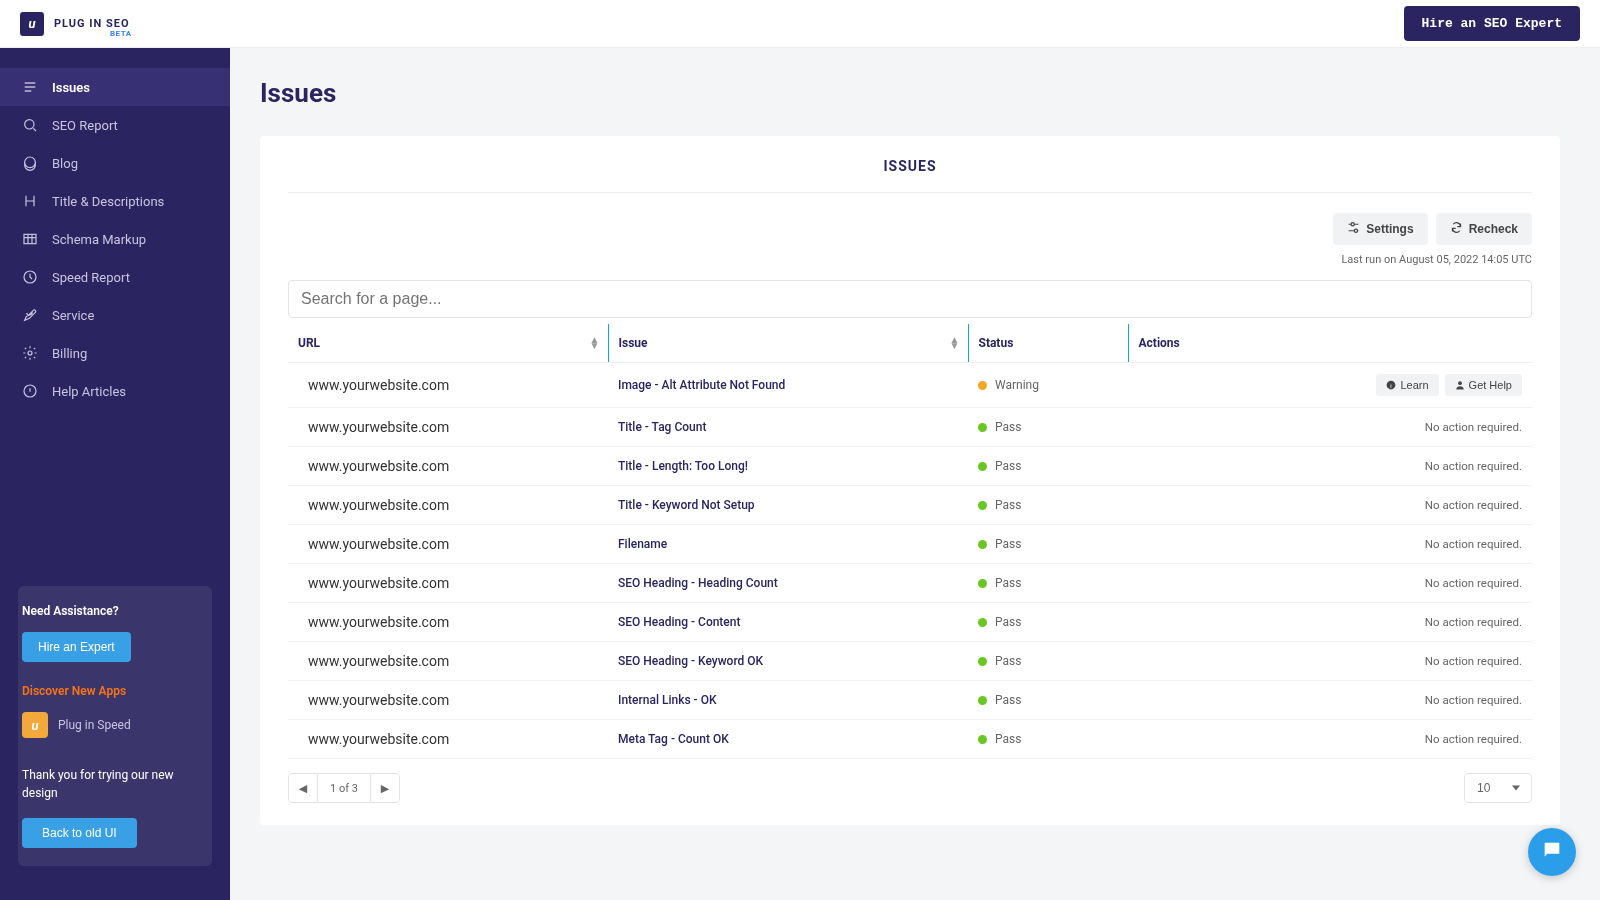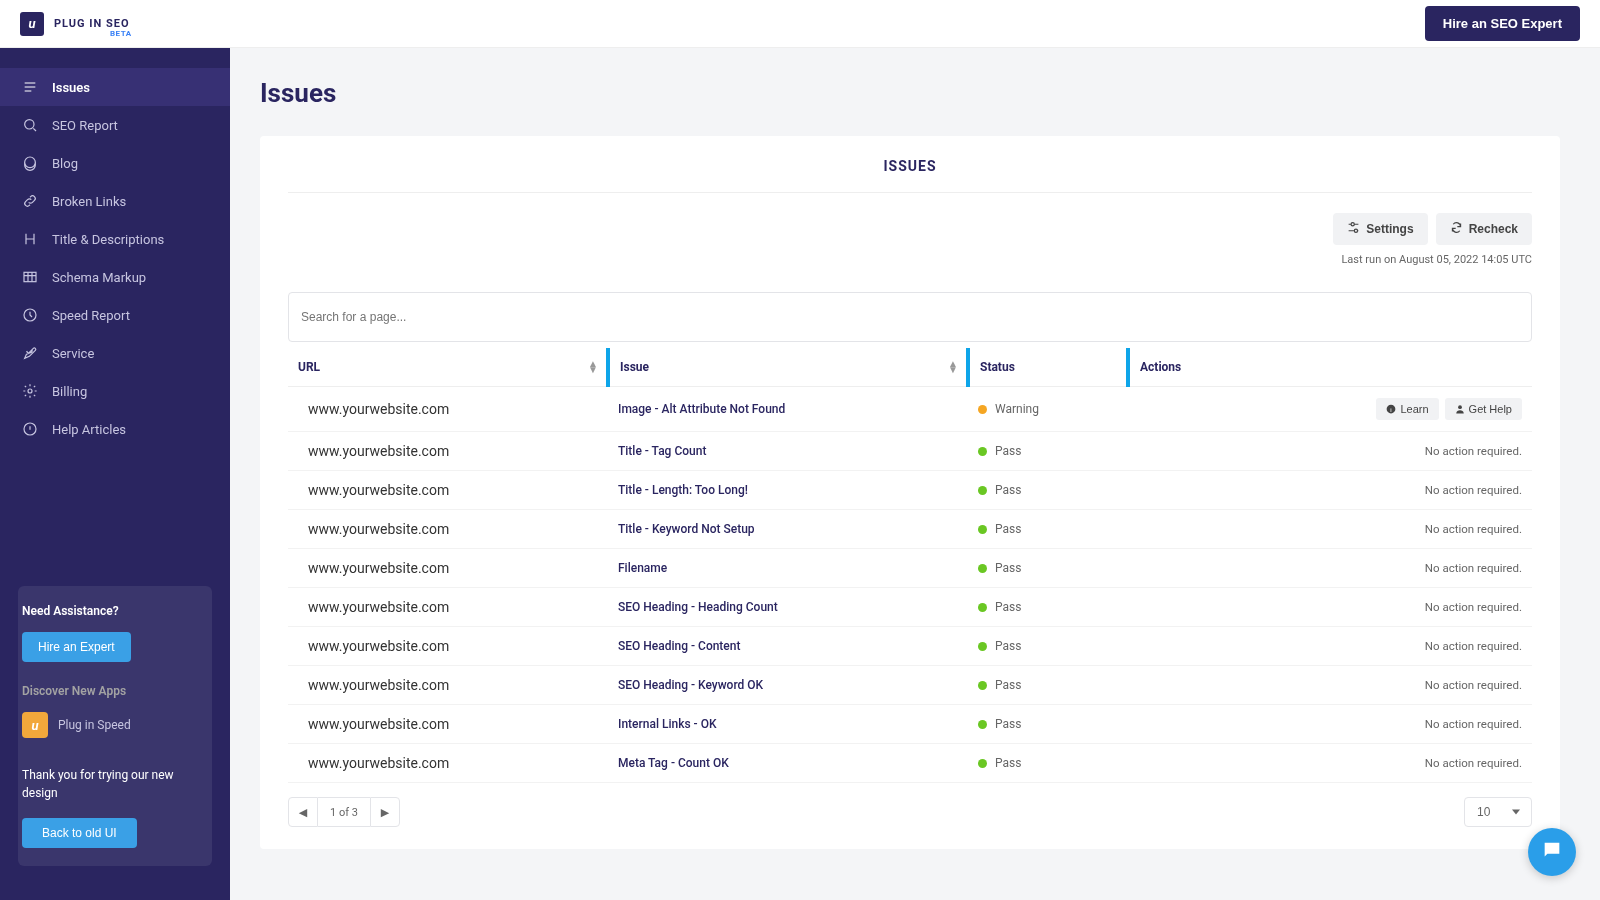--- a/index.html
+++ b/index.html
@@ -3,55 +3,55 @@
 <meta charset="utf-8">
 <style>
 * { margin: 0; padding: 0; box-sizing: border-box; }
 body { font-family: -apple-system, BlinkMacSystemFont, "Segoe UI", Roboto, sans-serif; background: #f4f5f7; width: 1600px; height: 900px; overflow: hidden; }
 
 .topbar { height: 48px; background: #fff; display: flex; align-items: center; justify-content: space-between; padding: 0 20px; border-bottom: 1px solid #eee; }
 .logo-wrap { display: flex; align-items: center; gap: 10px; }
 .logo-badge { width: 24px; height: 24px; background: #2a2560; color: #fff; display: flex; align-items: center; justify-content: center; font-weight: bold; font-size: 13px; border-radius: 3px; font-style: italic; }
 .logo-text { font-size: 11px; font-weight: 700; letter-spacing: 1px; color: #2a2560; position: relative; }
 .logo-beta { font-size: 8px; color: #3b82f6; position: absolute; right: -2px; bottom: -8px; letter-spacing: 0.5px; }
-.hire-btn { background: #2a2560; color: #fff; border: none; padding: 10px 18px; font-size: 13px; font-weight: 600; border-radius: 4px; cursor: pointer; }
+.hire-btn { background: #2a2560; color: #fff; border: none; padding: 10px 18px; font-size: 13px; font-weight: 600; border-radius: 4px; cursor: pointer; font-family: Liberation Mono, monospace; }
 
 .layout { display: flex; height: calc(900px - 48px); }
 
 .sidebar { width: 230px; background: #2a2560; color: #fff; padding: 20px 0; position: relative; display: flex; flex-direction: column; }
 .nav { list-style: none; }
 .nav-item { display: flex; align-items: center; gap: 14px; padding: 11px 22px; font-size: 13px; color: #c7c5e0; cursor: pointer; }
 .nav-item.active { background: #373074; color: #fff; font-weight: 600; }
 .nav-icon { width: 16px; height: 16px; display: inline-flex; align-items: center; justify-content: center; flex-shrink: 0; }
 .nav-icon svg { width: 16px; height: 16px; stroke: currentColor; fill: none; stroke-width: 1.8; }
 
 .assist-box { margin: 14px 18px; background: rgba(255,255,255,0.08); border-radius: 6px; padding: 18px 4px; font-size: 12px; }
 .assist-title { font-weight: 600; margin-bottom: 14px; color: #fff; }
 .assist-btn { background: #3aa0e6; color: #fff; border: none; padding: 8px 16px; border-radius: 4px; font-size: 12px; cursor: pointer; display: block; }
-.discover-title { font-weight: 600; margin: 22px 0 14px; color: #a3a3a3; }
+.discover-title { font-weight: 600; margin: 22px 0 14px; color: #f97316; }
 .app-item { display: flex; align-items: center; gap: 10px; color: #c7c5e0; }
 .app-icon { width: 26px; height: 26px; background: #f2a83b; border-radius: 4px; display: flex; align-items: center; justify-content: center; color: #fff; font-weight: bold; font-style: italic; font-size: 13px; }
 .thank-text { margin-top: 28px; color: #fff; line-height: 1.5; }
 .back-btn { margin-top: 16px; background: #3aa0e6; color: #fff; border: none; padding: 8px 20px; border-radius: 4px; font-size: 12px; cursor: pointer; }
 
 .main { flex: 1; padding: 30px 40px 30px 30px; overflow: auto; }
 .page-title { font-size: 26px; font-weight: 700; color: #2a2560; margin-bottom: 28px; }
 
 .card { background: #fff; border-radius: 4px; padding: 22px 28px; }
 .card-title { text-align: center; font-size: 14px; font-weight: 700; letter-spacing: 1px; color: #2a2560; padding-bottom: 18px; border-bottom: 1px solid #eee; }
 
 .toolbar { display: flex; justify-content: flex-end; gap: 8px; margin-top: 20px; }
 .tool-btn { background: #f1f2f4; border: none; padding: 8px 14px; border-radius: 4px; font-size: 12px; font-weight: 600; color: #444; cursor: pointer; display: flex; align-items: center; gap: 6px; }
 .tool-btn svg { width: 13px; height: 13px; fill: currentColor; }
 .last-run { text-align: right; font-size: 11px; color: #666; margin-top: 8px; }
 
-.search-input { width: 100%; padding: 17px 12px; border: 1px solid #e3e4e8; border-radius: 4px; font-size: 12px; margin-top: 26px; }
+.search-input { width: 100%; padding: 9px 12px; border: 1px solid #e3e4e8; border-radius: 4px; font-size: 16px; margin-top: 14px; }
 
 table { width: 100%; border-collapse: collapse; margin-top: 6px; }
-th { text-align: left; font-size: 12px; font-weight: 700; color: #2a2560; padding: 12px 10px; border-bottom: 1px solid #eee; border-right: 4px solid #0ea5e9; position: relative; }
+th { text-align: left; font-size: 12px; font-weight: 700; color: #2a2560; padding: 12px 10px; border-bottom: 1px solid #eee; border-right: 1px solid #0ea5e9; position: relative; }
 th:last-child { border-right: none; }
 .sort-icon { position: absolute; right: 8px; top: 50%; transform: translateY(-50%); font-size: 10px; color: #999; line-height: 0.6; }
 td { padding: 11px 10px; border-bottom: 1px solid #f2f2f2; font-size: 12px; vertical-align: middle; }
 .url-cell { color: #333; font-size: 14px; padding-left: 20px; }
 .issue-cell { color: #2a2560; font-weight: 500; }
 .status-cell { display: flex; align-items: center; gap: 8px; color: #666; }
 .dot { width: 9px; height: 9px; border-radius: 50%; display: inline-block; }
 .dot.warn { background: #f5a623; }
 .dot.pass { background: #6ac723; }
 .actions-cell { text-align: right; color: #666; font-size: 11.5px; }
@@ -108,28 +108,20 @@
           </span>
           <span>SEO Report</span>
         </li>
         <li class="nav-item">
           <span class="nav-icon">
             <svg viewBox="0 0 24 24">
               <path d="M4 11a8 8 0 0116 0M4 11a8 8 0 0016 0M4 11v4a8 8 0 0016 0v-4"></path>
             </svg>
           </span>
           <span>Blog</span>
-        </li>
-        <li class="nav-item">
-          <span class="nav-icon">
-            <svg viewBox="0 0 24 24">
-              <path d="M10 14a4 4 0 005.66 0l3-3a4 4 0 00-5.66-5.66l-1 1M14 10a4 4 0 00-5.66 0l-3 3a4 4 0 005.66 5.66l1-1"></path>
-            </svg>
-          </span>
-          <span>Broken Links</span>
         </li>
         <li class="nav-item">
           <span class="nav-icon">
             <svg viewBox="0 0 24 24">
               <path d="M6 4v16M6 12h12M18 4v16"></path>
             </svg>
           </span>
           <span>Title &amp; Descriptions</span>
         </li>
         <li class="nav-item">

